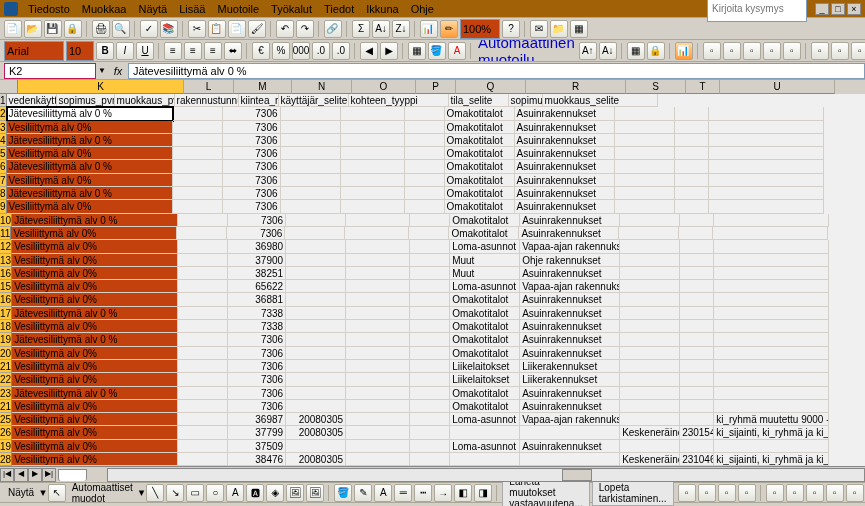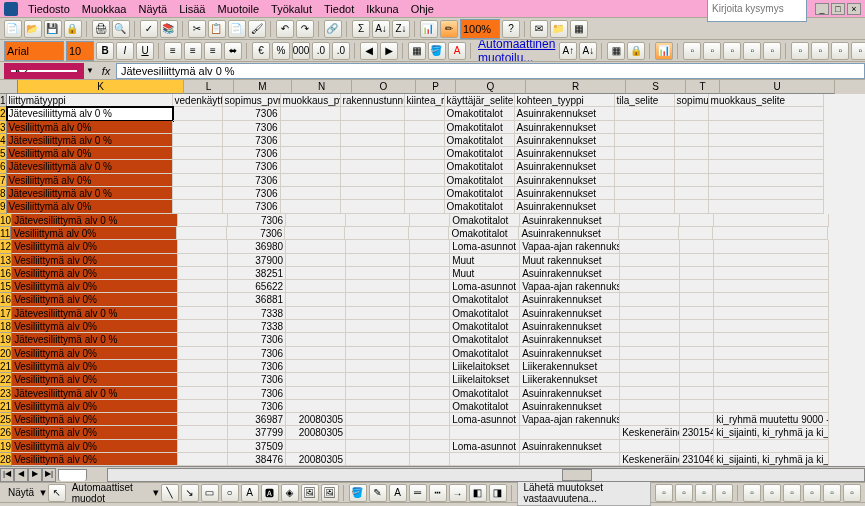--- a/index.html
+++ b/index.html
@@ -1,35 +1,35 @@
 <!DOCTYPE html>
 <html><head>
 <meta charset="utf-8">
 <style>
 * { margin: 0; padding: 0; box-sizing: border-box; font-family: Arial, sans-serif; }
 body { width: 865px; height: 506px; overflow: hidden; background: #f0f0f0; font-size: 11px; }
 
-.menubar { background: #f9a8d4; display: flex; align-items: center; height: 18px; padding: 0 4px; border-bottom: 1px solid #aca899; }
+.menubar { background: #a16207; display: flex; align-items: center; height: 18px; padding: 0 4px; border-bottom: 1px solid #aca899; }
 .menubar .logo { width: 14px; height: 14px; background: #1a5490; border-radius: 2px; margin-right: 4px; }
 .menu-item { padding: 2px 6px; cursor: pointer; }
 .question-box { margin-left: auto; font-size: 10px; color: #888; background: #fff; border: 1px solid #7f9db9; padding: 1px 4px; width: 100px; height: 26px; }
 .win-controls { display: flex; gap: 2px; margin-left: 8px; }
 .win-btn { width: 14px; height: 12px; background: #d4d0c8; border: 1px solid #888; text-align: center; line-height: 10px; font-size: 9px; cursor: pointer; }
 
 .toolbar { background: #d4d0c8; display: flex; align-items: center; height: 22px; padding: 1px 4px; border-bottom: 1px solid #aca899; gap: 2px; flex-wrap: nowrap; overflow: hidden; }
 .tb-btn { width: 18px; height: 18px; background: linear-gradient(#fefefe, #e3e3db); border: 1px solid #aca899; border-radius: 2px; display: flex; align-items: center; justify-content: center; font-size: 10px; cursor: pointer; flex-shrink: 0; }
 .tb-sep { width: 2px; height: 16px; border-left: 1px solid #aca899; margin: 0 2px; flex-shrink: 0; }
-.font-sel { background: #f97316; border: 1px solid #7f9db9; height: 20px; font-size: 11px; padding: 0 2px; }
+.font-sel { background: #c2410c; border: 1px solid #7f9db9; height: 20px; font-size: 11px; padding: 0 2px; }
 .font-name { width: 60px; }
 .font-size { width: 28px; }
 .zoom-box { width: 40px; }
-.auto-format { color: #0000cc; text-decoration: underline; font-size: 12px; padding: 0 2px; cursor: pointer; }
+.auto-format { color: #0000cc; font-size: 15px; padding: 0 2px; cursor: pointer; }
 
 .formula-bar { background: #d4d0c8; display: flex; align-items: center; height: 18px; border-bottom: 1px solid #aca899; }
-.name-box { background: #fff; border: 7px solid #be185d; width: 80px; height: 16px; margin-left: 4px; padding: 0 4px; font-size: 11px; }
+.name-box { background: #fff; border: 1px solid #be185d; width: 92px; height: 16px; margin-left: 4px; padding: 0 4px; font-size: 11px; }
 .fx-btn { width: 20px; text-align: center; font-style: italic; cursor: pointer; }
 .formula-input { flex: 1; background: #fff; border: 1px solid #7f9db9; height: 16px; padding: 0 4px; font-size: 11px; }
 
 .grid-area { display: flex; height: 386px; }
 .col-headers { display: flex; background: #d4d0c8; height: 14px; }
 .corner { width: 18px; height: 14px; background: #d4d0c8; border-right: 1px solid #888; border-bottom: 1px solid #888; }
 .col-h { border-right: 1px solid #aca899; border-bottom: 1px solid #888; text-align: center; font-size: 10px; line-height: 14px; cursor: pointer; }
 .col-h.sel { background: #ffc83c; }
 .row-h { height: 13.3px; border-right: 1px solid #888; border-bottom: 1px solid #aca899; text-align: center; font-size: 10px; line-height: 13px; background: #d4d0c8; cursor: pointer; }
 .row-h.sel { background: #ffc83c; }
@@ -197,21 +197,20 @@
       <div class="col-h col-P">P</div>
       <div class="col-h col-Q">Q</div>
       <div class="col-h col-R">R</div>
       <div class="col-h col-S">S</div>
       <div class="col-h col-T">T</div>
       <div class="col-h col-U">U</div>
     </div>
 
     <div class="g-row">
       <div class="row-h">1</div>
-      <div class="g-cell col-K">liittymätyyppi</div>
       <div class="g-cell col-L">vedenkäyttö</div>
       <div class="g-cell col-M">sopimus_pvm</div>
       <div class="g-cell col-N">muokkaus_pvm</div>
       <div class="g-cell col-O">rakennustunnus</div>
       <div class="g-cell col-P">kiintea_rt</div>
       <div class="g-cell col-Q">käyttäjär_selite</div>
       <div class="g-cell col-R">kohteen_tyyppi</div>
       <div class="g-cell col-S">tila_selite</div>
       <div class="g-cell col-T">sopimus</div>
       <div class="g-cell col-U">muokkaus_selite</div>
@@ -373,21 +372,21 @@
         </div>
         <div class="g-row">
           <div class="row-h sel">13</div>
           <div class="g-cell col-K sel">Vesiliittymä alv 0%</div>
           <div class="g-cell col-L"></div>
           <div class="g-cell col-M num">37900</div>
           <div class="g-cell col-N num"></div>
           <div class="g-cell col-O"></div>
           <div class="g-cell col-P"></div>
           <div class="g-cell col-Q">Muut</div>
-          <div class="g-cell col-R">Muut rakennukset</div>
+          <div class="g-cell col-R">Ohje rakennukset</div>
           <div class="g-cell col-S"></div>
           <div class="g-cell col-T num"></div>
           <div class="g-cell col-U"></div>
         </div>
         <div class="g-row">
           <div class="row-h sel">16</div>
           <div class="g-cell col-K sel">Vesiliittymä alv 0%</div>
           <div class="g-cell col-L"></div>
           <div class="g-cell col-M num">38251</div>
           <div class="g-cell col-N num"></div>
@@ -629,20 +628,21 @@
   <div class="tb-btn">🪣</div>
   <div class="tb-btn">✎</div>
   <div class="tb-btn">A</div>
   <div class="tb-btn">═</div>
   <div class="tb-btn">┅</div>
   <div class="tb-btn">→</div>
   <div class="tb-btn">◧</div>
   <div class="tb-btn">◨</div>
   <div class="tb-sep"></div>
   <span class="draw-label" style="background:#e8e8e8;border:1px solid #aaa;padding:1px 6px">Lähetä muutokset vastaavuutena...</span>
+  <span class="draw-label" style="background:#e8e8e8;border:1px solid #aaa;padding:1px 6px">Lopeta tarkistaminen...</span>
   <div style="flex:1"></div>
   <div class="tb-btn">▫</div>
   <div class="tb-btn">▫</div>
   <div class="tb-btn">▫</div>
   <div class="tb-btn">▫</div>
   <div class="tb-sep"></div>
   <div class="tb-btn">▫</div>
   <div class="tb-btn">▫</div>
   <div class="tb-btn">▫</div>
   <div class="tb-btn">▫</div>

